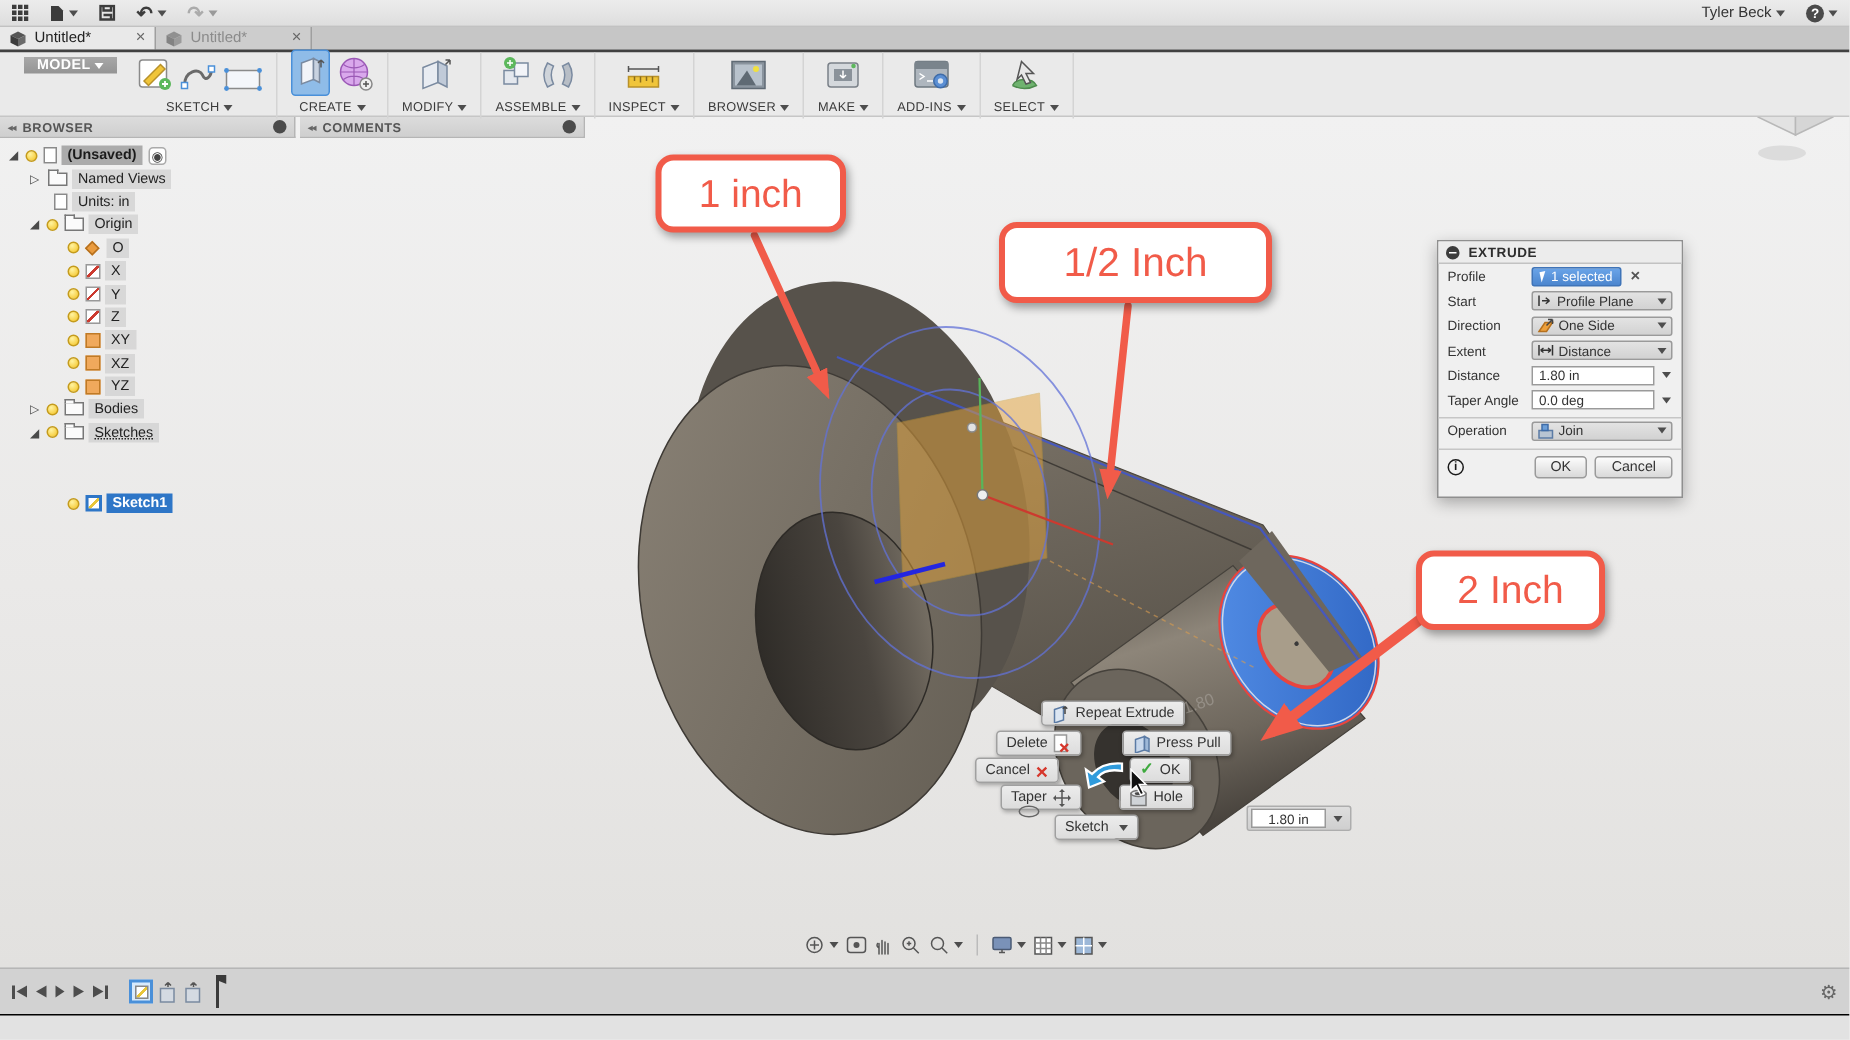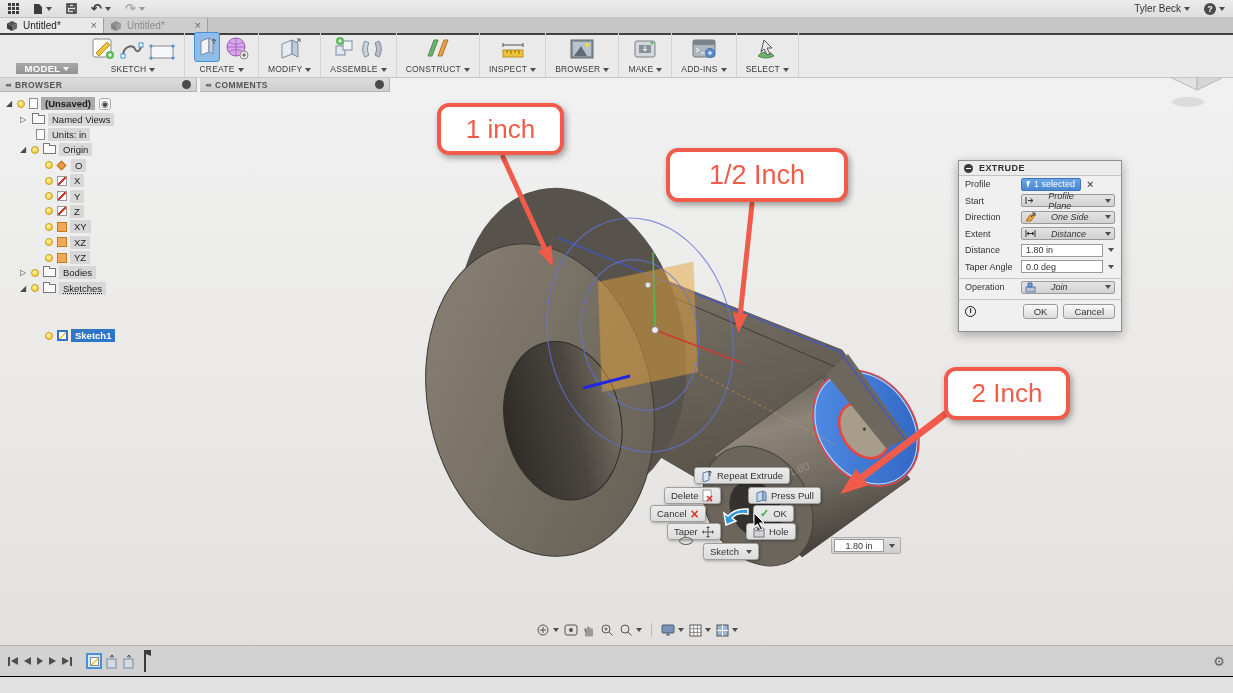--- a/index.html
+++ b/index.html
@@ -12,21 +12,21 @@
 .tb-ic{display:flex;align-items:center;margin-right:14px;color:#3c3c3c;}
 .tb-right{margin-left:auto;display:flex;align-items:center;font-size:10px;color:#333;}
 
 .tabstrip{left:0;top:18px;width:1233px;height:15px;background:#c6c6c6;display:flex;z-index:20;}
 .tab{width:104px;display:flex;align-items:center;padding:0 6px;border-right:1px solid #9f9f9f;font-size:10px;}
 .tab.active{background:#e9e9e9;color:#222;}
 .tab.inactive{background:#cdcdcd;color:#8b8b8b;}
 .tab .x{margin-left:auto;color:#666;font-size:11px;line-height:1;}
 .darkline{left:0;top:33px;width:1233px;height:2px;background:#414141;z-index:20;}
 
-.toolbar{left:0;top:35px;width:1233px;height:43px;background:#eaeaea;border-bottom:1px solid #c6c6c6;display:flex;align-items:flex-end;z-index:20;}
+.toolbar{left:0;top:35px;width:1233px;height:43px;background:#eaeaea;border-bottom:1px solid #c6c6c6;display:flex;align-items:flex-start;z-index:20;}
 .grip{width:4px;margin:6px 2px 6px 6px;border-left:2px solid #c0c0c0;border-right:2px solid #c0c0c0;}
 .modelbtn{width:62px;margin:3px 4px;background:linear-gradient(#a8a8a8,#949494);color:#fff;font-weight:bold;font-size:9.5px;display:flex;align-items:center;justify-content:center;letter-spacing:.3px;}
 .modelbtn .crt{border-top-color:#fff;}
 .tgroup{display:flex;flex-direction:column;align-items:center;justify-content:flex-end;padding:2px 9px 3px;border-right:1px solid #d4d4d4;}
 .tgroup .icons{display:flex;align-items:flex-end;gap:5px;height:27px;margin-bottom:2px;}
 .tgroup .glabel{font-size:8.5px;color:#3b3b3b;letter-spacing:.2px;white-space:nowrap;}
 .ticon{display:inline-block;}
 
 .phead{height:14px;background:linear-gradient(#dcdcdc,#cfcfcf);border-bottom:1px solid #b5b5b5;border-right:1px solid #b5b5b5;display:flex;align-items:center;padding:0 5px;z-index:10;}
 .phead .lbl{font-size:8.5px;font-weight:bold;color:#555;letter-spacing:.4px;margin-left:5px;}
@@ -56,21 +56,21 @@
 .redx{color:#d6372c;font-weight:bold;font-size:12px;line-height:1;}
 .grncheck{color:#3faa3f;font-weight:bold;font-size:11px;line-height:1;}
 
 .dialog{left:958px;top:160px;width:164px;height:172px;background:#f0f0f0;border:1px solid #8f8f8f;box-shadow:0 3px 10px rgba(0,0,0,.3);z-index:7;}
 .dhead{height:15px;display:flex;align-items:center;padding:0 5px;border-bottom:1px solid #c2c2c2;background:#ececec;}
 .dgrip{width:9px;height:9px;border-radius:50%;background:#3c3c3c;position:relative;}
 .dgrip:before{content:"";position:absolute;left:2px;top:4px;width:5px;height:1px;background:#fff;}
 .dtitle{font-size:9px;font-weight:bold;margin-left:6px;letter-spacing:.4px;color:#2e2e2e;}
 .drow{height:16.5px;display:flex;align-items:center;padding:0 6px;}
 .dlabel{width:56px;font-size:9px;color:#333;flex:none;}
-.dctrl{flex:1;height:13px;background:linear-gradient(#e3e3e3,#d2d2d2);border:1px solid #9a9a9a;border-radius:2px;display:flex;align-items:center;padding:0 3px;font-size:9px;gap:15px;font-style:italic;}
+.dctrl{flex:1;height:13px;background:linear-gradient(#e3e3e3,#d2d2d2);border:1px solid #9a9a9a;border-radius:2px;display:flex;align-items:center;padding:0 3px;font-size:9px;gap:3px;}
 .dctrl .crt{margin-left:auto;}
 .dinput{flex:1;height:13px;background:#fff;border:1px solid #9a9a9a;display:flex;align-items:center;padding:0 4px;font-size:9px;}
 .caretzone{width:12px;display:flex;justify-content:center;flex:none;}
 .chipblue{background:linear-gradient(#6aa4e8,#4c86cf);border:1px solid #3f74b8;border-radius:2px;color:#fff;font-size:9px;height:13px;display:flex;align-items:center;padding:0 5px;gap:3px;}
 .ptr{width:0;height:0;border-top:7px solid #fff;border-right:4px solid transparent;transform:rotate(-12deg);}
 .dbtn{height:15px;background:linear-gradient(#fcfcfc,#d9d9d9);border:1px solid #9a9a9a;border-radius:3px;font-size:9.5px;color:#333;display:flex;align-items:center;justify-content:center;padding:0 10px;}
 .dfoot{display:flex;align-items:center;padding:4px 6px;border-top:1px solid #c6c6c6;margin-top:3px;}
 .infoic{width:11px;height:11px;border-radius:50%;border:1.5px solid #1a1a1a;color:#1a1a1a;font-weight:bold;font-size:8px;line-height:8px;text-align:center;}
 
 .flinput{left:831px;top:537px;width:70px;height:17px;background:linear-gradient(#dedede,#cfcfcf);border:1px solid #adadad;border-radius:2px;display:flex;align-items:center;padding:1px 2px;z-index:6;}
@@ -305,29 +305,20 @@
           </svg></span>
       <span class="ticon"><svg width="22" height="22">
             <path d="M4,3 c-3,5 -3,11 0,16 l4,-2 c-2,-4 -2,-8 0,-12 Z" fill="#cfd4da" stroke="#7a8aa0"></path>
             <path d="M18,3 c3,5 3,11 0,16 l-4,-2 c2,-4 2,-8 0,-12 Z" fill="#b8bec6" stroke="#7a8aa0"></path>
           </svg></span>
     </div>
     <span class="glabel"><span>ASSEMBLE</span><span class="crt"></span></span>
   </div>
   <div class="tgroup">
     <div class="icons">
-        <span class="ticon"><svg width="26" height="24">
-            <polygon points="3,20 9,4 13,4 7,20" fill="#6fb36f" stroke="#4e8c4e"></polygon>
-            <polygon points="13,20 19,4 23,4 17,20" fill="#e8a24c" stroke="#b5721e"></polygon>
-          </svg></span>
-      </div>
-    <span class="glabel"><span>CONSTRUCT</span><span class="crt"></span></span>
-  </div>
-  <div class="tgroup">
-    <div class="icons">
         <span class="ticon"><svg width="26" height="20">
             <path d="M3,5 h20 M3,3 v4 M23,3 v4" stroke="#555" fill="none"></path>
             <rect x="3" y="10" width="20" height="7" fill="#f0c53a" stroke="#b8912a"></rect>
             <path d="M7,10 v3 M11,10 v4 M15,10 v3 M19,10 v4" stroke="#8a6d1c"></path>
           </svg></span>
       </div>
     <span class="glabel"><span>INSPECT</span><span class="crt"></span></span>
   </div>
   <div class="tgroup">
     <div class="icons">

